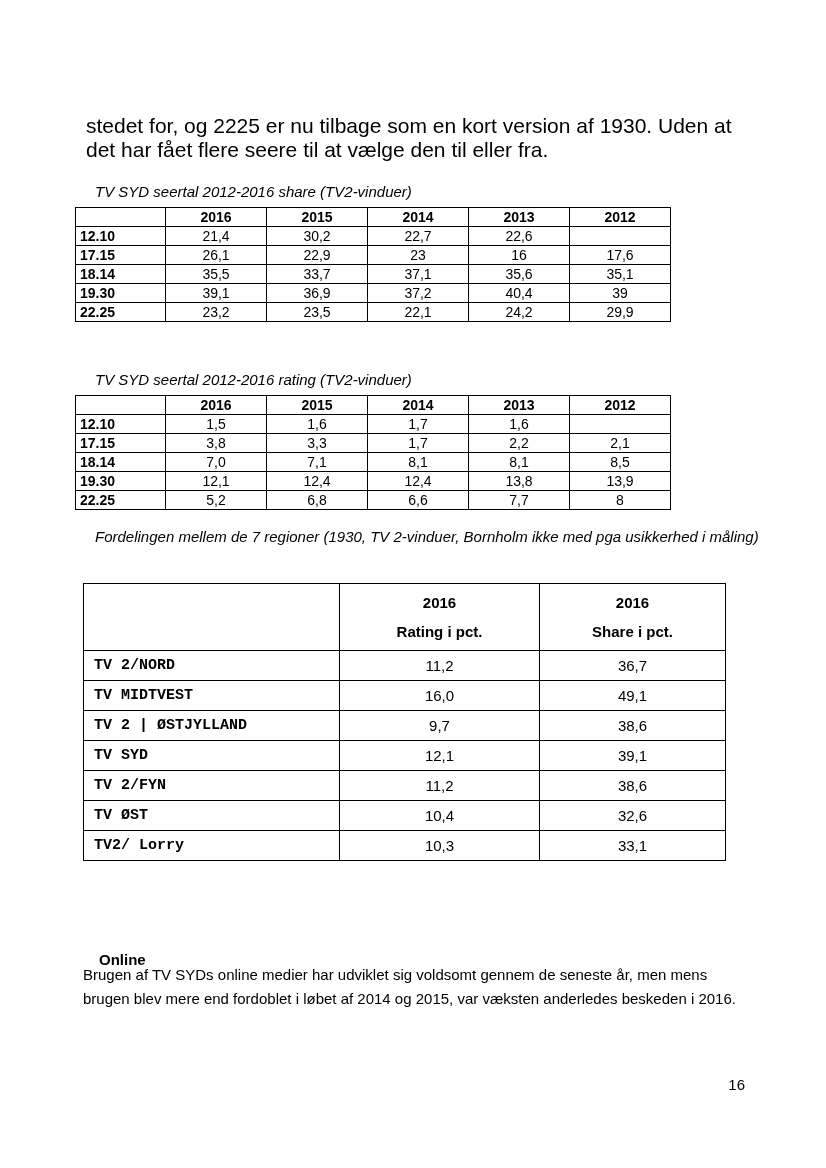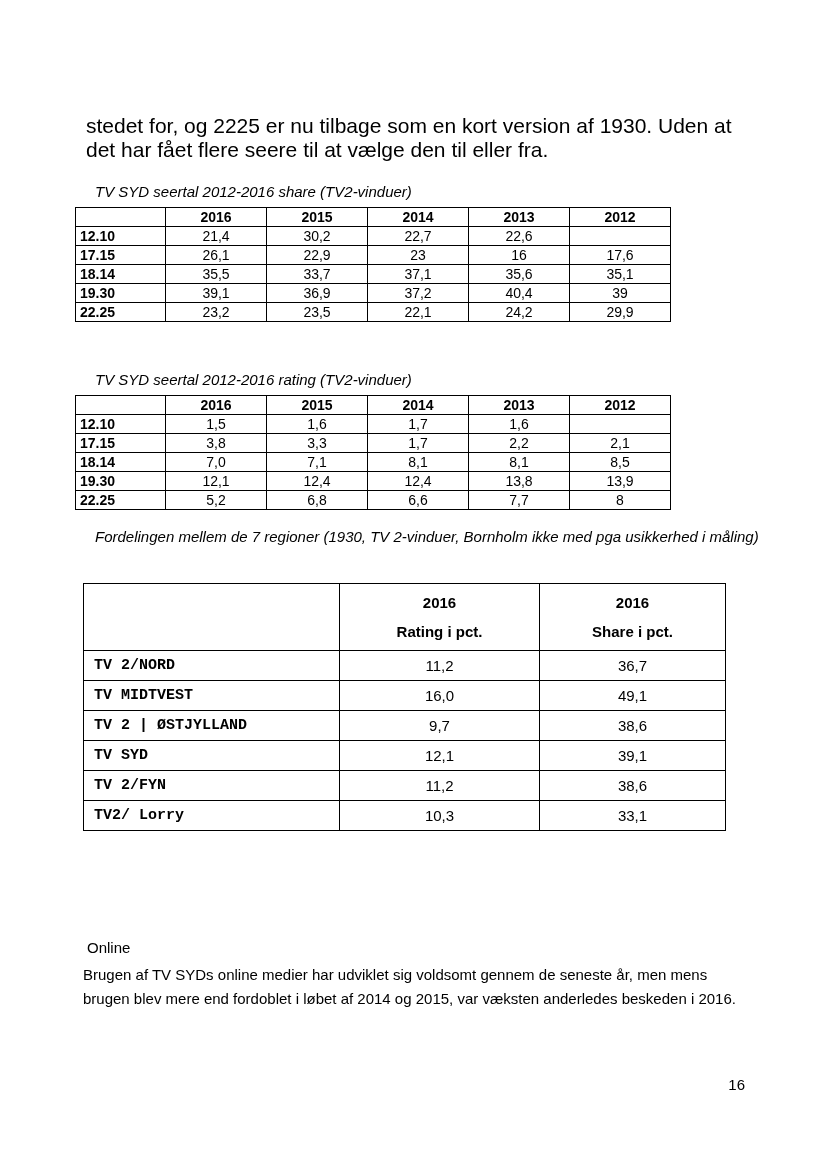--- a/index.html
+++ b/index.html
@@ -62,22 +62,22 @@
   table.regions thead th {
     height: 67px; text-align: center; font-weight: bold; padding: 8px 0;
   }
   table.regions thead .hdr-year { margin-bottom: 12px; }
   table.regions tbody th.region-name {
     text-align: left; font-weight: bold; padding: 0 10px; height: 30px; font-family: Liberation Mono, monospace;
   }
   table.regions tbody td.value { text-align: center; height: 30px; }
 
   .online-heading {
-    position: absolute; left: 83px; top: 935px; margin: 4px;
-    font-size: 15px; font-weight: normal;
+    position: absolute; left: 83px; top: 935px; margin: 16px;
+    font-size: 15px; font-weight: bold;
   }
   .online-text {
     position: absolute; left: 83px; top: 963px; width: 664px;
     margin: 0; font-size: 15px; line-height: 24px;
   }
   .page-number {
     position: absolute; right: 81px; top: 1076px;
     font-size: 15px;
   }
 </style>
@@ -256,20 +256,25 @@
           <th class="region-name">TV SYD</th>
           <td class="value">12,1</td>
           <td class="value">39,1</td>
         </tr>
         <tr>
           <th class="region-name">TV 2/FYN</th>
           <td class="value">11,2</td>
           <td class="value">38,6</td>
         </tr>
         <tr>
+          <th class="region-name">TV ØST</th>
+          <td class="value">10,4</td>
+          <td class="value">32,6</td>
+        </tr>
+        <tr>
           <th class="region-name">TV2/ Lorry</th>
           <td class="value">10,3</td>
           <td class="value">33,1</td>
         </tr>
       </tbody>
     </table>
 
   <h3 class="online-heading">Online</h3>
   <p class="online-text">Brugen af TV SYDs online medier har udviklet sig voldsomt gennem de seneste år, men mens brugen blev mere end fordoblet i løbet af 2014 og 2015, var væksten anderledes beskeden i 2016.</p>
 

